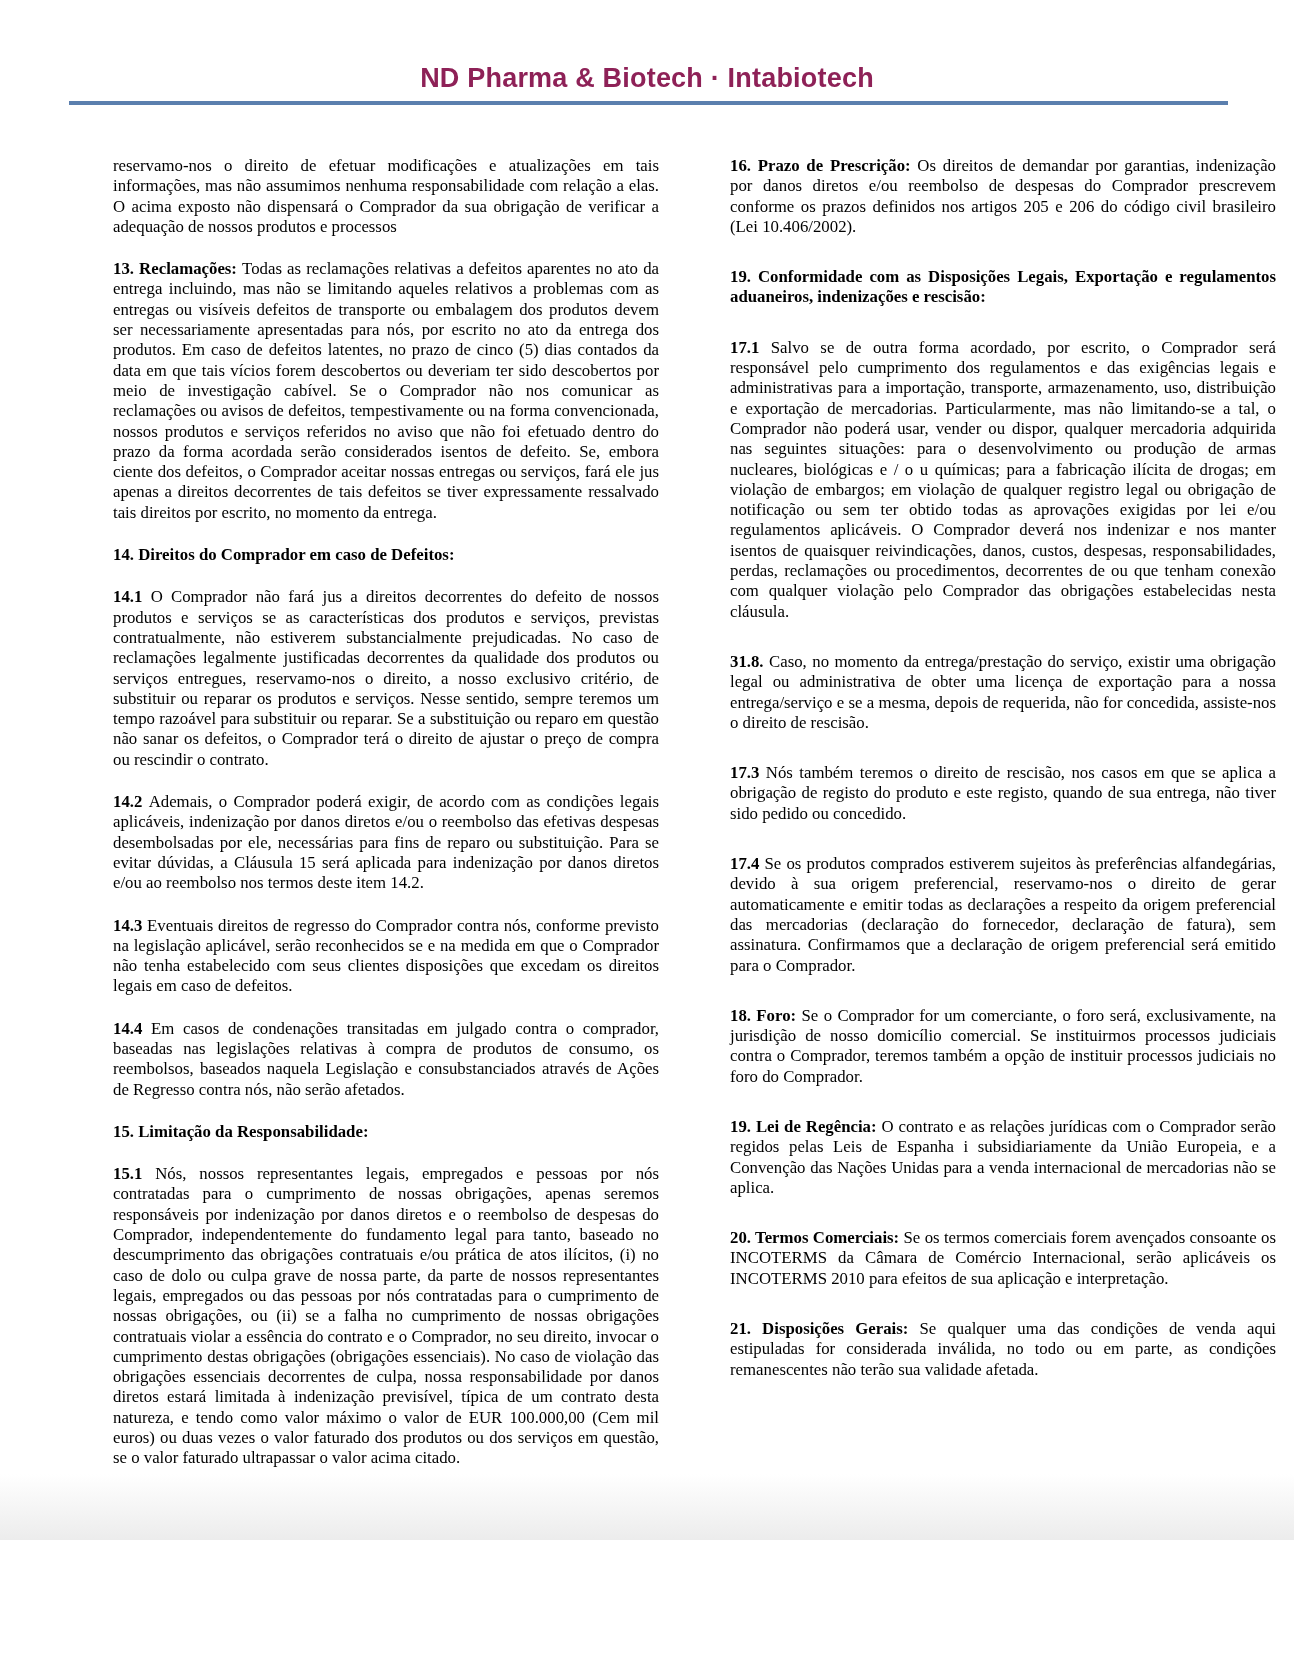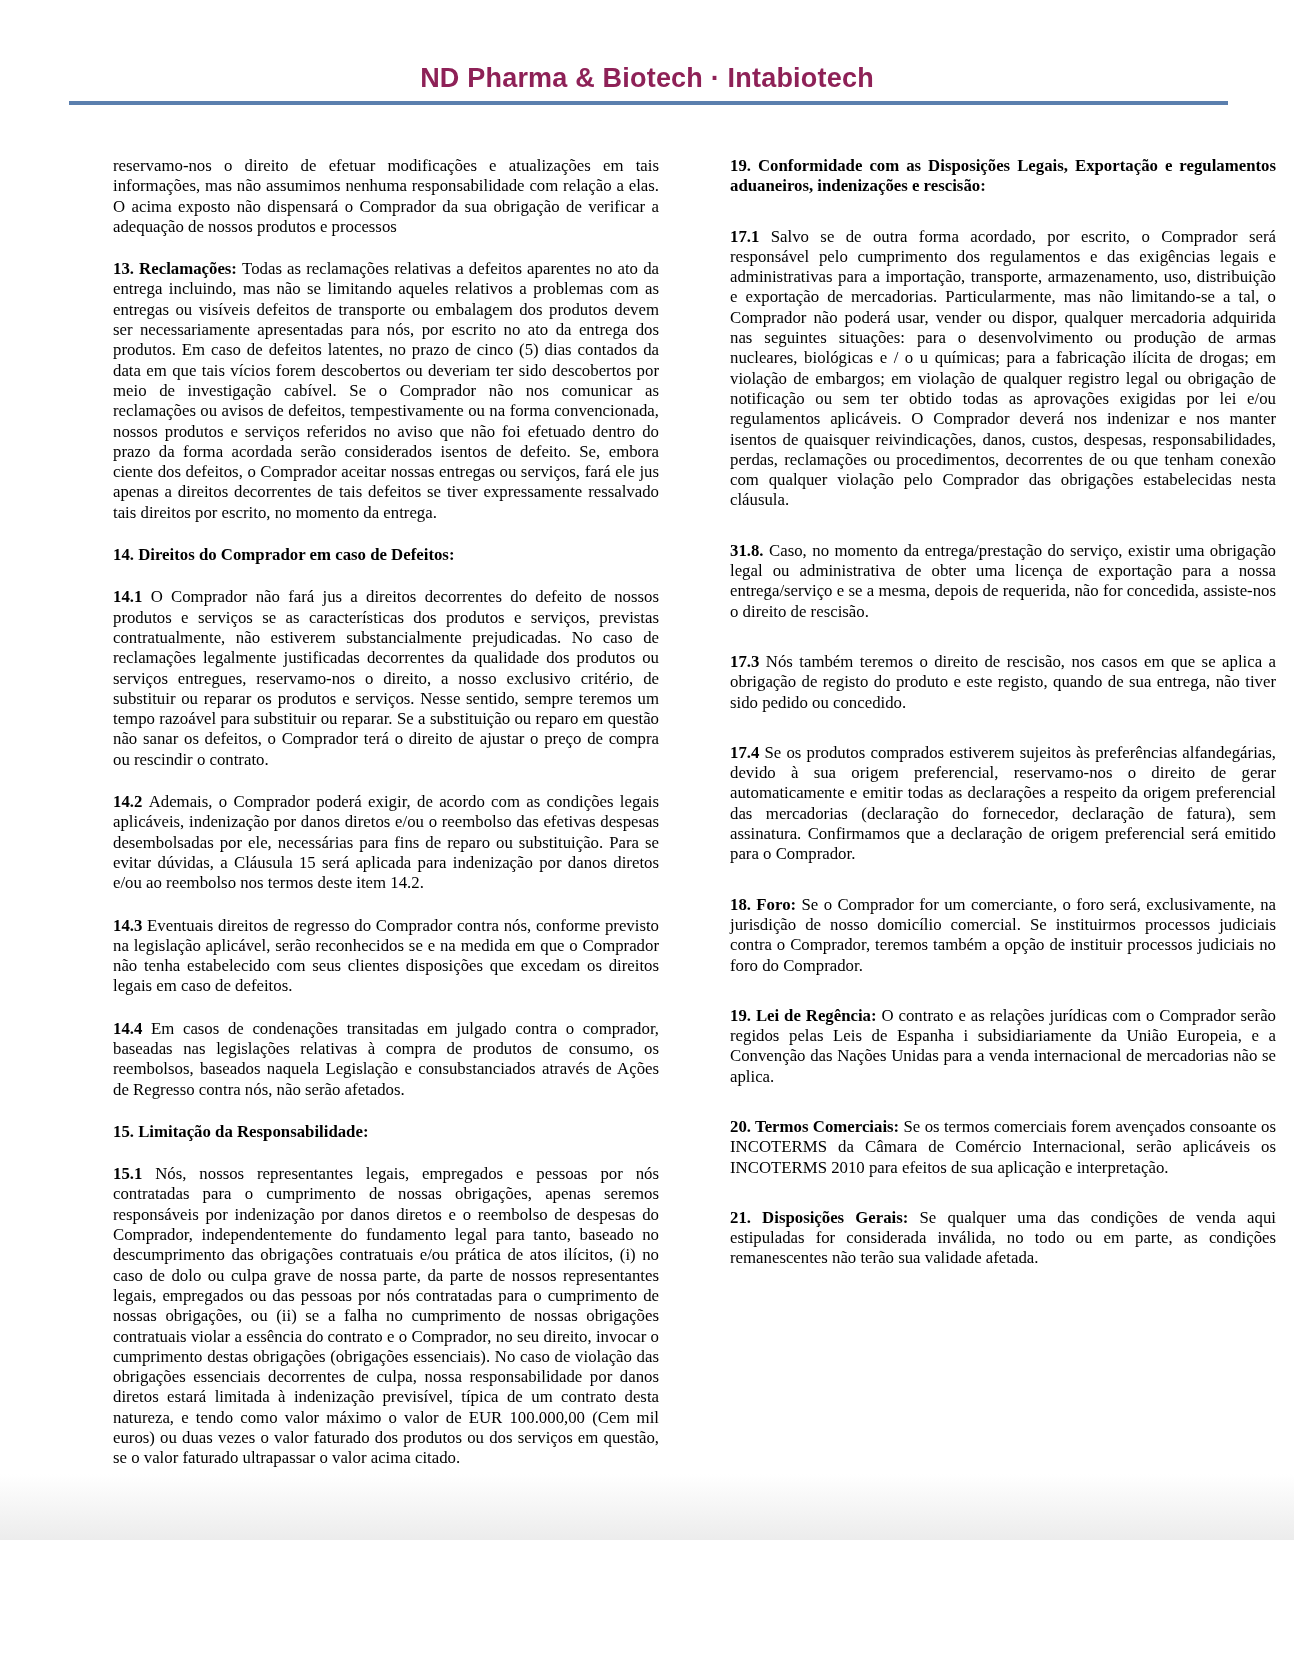--- a/index.html
+++ b/index.html
@@ -70,20 +70,21 @@
         <p class="block"><b>13. Reclamações: </b>Todas as reclamações relativas a defeitos aparentes no ato da entrega incluindo, mas não se limitando aqueles relativos a problemas com as entregas ou visíveis defeitos de transporte ou embalagem dos produtos devem ser necessariamente apresentadas para nós, por escrito no ato da entrega dos produtos. Em caso de defeitos latentes, no prazo de cinco (5) dias contados da data em que tais vícios forem descobertos ou deveriam ter sido descobertos por meio de investigação cabível. Se o Comprador não nos comunicar as reclamações ou avisos de defeitos, tempestivamente ou na forma convencionada, nossos produtos e serviços referidos no aviso que não foi efetuado dentro do prazo da forma acordada serão considerados isentos de defeito. Se, embora ciente dos defeitos, o Comprador aceitar nossas entregas ou serviços, fará ele jus apenas a direitos decorrentes de tais defeitos se tiver expressamente ressalvado tais direitos por escrito, no momento da entrega.</p>
         <p class="block heading">14. Direitos do Comprador em caso de Defeitos:</p>
         <p class="block"><b>14.1 </b>O Comprador não fará jus a direitos decorrentes do defeito de nossos produtos e serviços se as características dos produtos e serviços, previstas contratualmente, não estiverem substancialmente prejudicadas. No caso de reclamações legalmente justificadas decorrentes da qualidade dos produtos ou serviços entregues, reservamo-nos o direito, a nosso exclusivo critério, de substituir ou reparar os produtos e serviços. Nesse sentido, sempre teremos um tempo razoável para substituir ou reparar. Se a substituição ou reparo em questão não sanar os defeitos, o Comprador terá o direito de ajustar o preço de compra ou rescindir o contrato.</p>
         <p class="block"><b>14.2 </b>Ademais, o Comprador poderá exigir, de acordo com as condições legais aplicáveis, indenização por danos diretos e/ou o reembolso das efetivas despesas desembolsadas por ele, necessárias para fins de reparo ou substituição. Para se evitar dúvidas, a Cláusula 15 será aplicada para indenização por danos diretos e/ou ao reembolso nos termos deste item 14.2.</p>
         <p class="block"><b>14.3 </b>Eventuais direitos de regresso do Comprador contra nós, conforme previsto na legislação aplicável, serão reconhecidos se e na medida em que o Comprador não tenha estabelecido com seus clientes disposições que excedam os direitos legais em caso de defeitos.</p>
         <p class="block"><b>14.4 </b>Em casos de condenações transitadas em julgado contra o comprador, baseadas nas legislações relativas à compra de produtos de consumo, os reembolsos, baseados naquela Legislação e consubstanciados através de Ações de Regresso contra nós, não serão afetados.</p>
         <p class="block heading">15. Limitação da Responsabilidade:</p>
         <p class="block"><b>15.1 </b>Nós, nossos representantes legais, empregados e pessoas por nós contratadas para o cumprimento de nossas obrigações, apenas seremos responsáveis por indenização por danos diretos e o reembolso de despesas do Comprador, independentemente do fundamento legal para tanto, baseado no descumprimento das obrigações contratuais e/ou prática de atos ilícitos, (i) no caso de dolo ou culpa grave de nossa parte, da parte de nossos representantes legais, empregados ou das pessoas por nós contratadas para o cumprimento de nossas obrigações, ou (ii) se a falha no cumprimento de nossas obrigações contratuais violar a essência do contrato e o Comprador, no seu direito, invocar o cumprimento destas obrigações (obrigações essenciais). No caso de violação das obrigações essenciais decorrentes de culpa, nossa responsabilidade por danos diretos estará limitada à indenização previsível, típica de um contrato desta natureza, e tendo como valor máximo o valor de EUR 100.000,00 (Cem mil euros) ou duas vezes o valor faturado dos produtos ou dos serviços em questão, se o valor faturado ultrapassar o valor acima citado.</p>
       </div>
     <div class="col right">
+        <p class="block"><b>16. Prazo de Prescrição: </b>Os direitos de demandar por garantias, indenização por danos diretos e/ou reembolso de despesas do Comprador prescrevem conforme os prazos definidos nos artigos 205 e 206 do código civil brasileiro (Lei 10.406/2002).</p>
         <p class="block heading">19. Conformidade com as Disposições Legais, Exportação e regulamentos aduaneiros, indenizações e rescisão:</p>
         <p class="block"><b>17.1 </b>Salvo se de outra forma acordado, por escrito, o Comprador será responsável pelo cumprimento dos regulamentos e das exigências legais e administrativas para a importação, transporte, armazenamento, uso, distribuição e exportação de mercadorias. Particularmente, mas não limitando-se a tal, o Comprador não poderá usar, vender ou dispor, qualquer mercadoria adquirida nas seguintes situações: para o desenvolvimento ou produção de armas nucleares, biológicas e / o u químicas; para a fabricação ilícita de drogas; em violação de embargos; em violação de qualquer registro legal ou obrigação de notificação ou sem ter obtido todas as aprovações exigidas por lei e/ou regulamentos aplicáveis. O Comprador deverá nos indenizar e nos manter isentos de quaisquer reivindicações, danos, custos, despesas, responsabilidades, perdas, reclamações ou procedimentos, decorrentes de ou que tenham conexão com qualquer violação pelo Comprador das obrigações estabelecidas nesta cláusula.</p>
         <p class="block"><b>31.8. </b>Caso, no momento da entrega/prestação do serviço, existir uma obrigação legal ou administrativa de obter uma licença de exportação para a nossa entrega/serviço e se a mesma, depois de requerida, não for concedida, assiste-nos o direito de rescisão.</p>
         <p class="block"><b>17.3 </b>Nós também teremos o direito de rescisão, nos casos em que se aplica a obrigação de registo do produto e este registo, quando de sua entrega, não tiver sido pedido ou concedido.</p>
         <p class="block"><b>17.4 </b>Se os produtos comprados estiverem sujeitos às preferências alfandegárias, devido à sua origem preferencial, reservamo-nos o direito de gerar automaticamente e emitir todas as declarações a respeito da origem preferencial das mercadorias (declaração do fornecedor, declaração de fatura), sem assinatura. Confirmamos que a declaração de origem preferencial será emitido para o Comprador.</p>
         <p class="block"><b>18. Foro: </b>Se o Comprador for um comerciante, o foro será, exclusivamente, na jurisdição de nosso domicílio comercial. Se instituirmos processos judiciais contra o Comprador, teremos também a opção de instituir processos judiciais no foro do Comprador.</p>
         <p class="block"><b>19. Lei de Regência: </b>O contrato e as relações jurídicas com o Comprador serão regidos pelas Leis de Espanha i subsidiariamente da União Europeia, e a Convenção das Nações Unidas para a venda internacional de mercadorias não se aplica.</p>
         <p class="block"><b>20. Termos Comerciais: </b>Se os termos comerciais forem avençados consoante os INCOTERMS da Câmara de Comércio Internacional, serão aplicáveis os INCOTERMS 2010 para efeitos de sua aplicação e interpretação.</p>
         <p class="block"><b>21. Disposições Gerais: </b>Se qualquer uma das condições de venda aqui estipuladas for considerada inválida, no todo ou em parte, as condições remanescentes não terão sua validade afetada.</p>
       </div>

